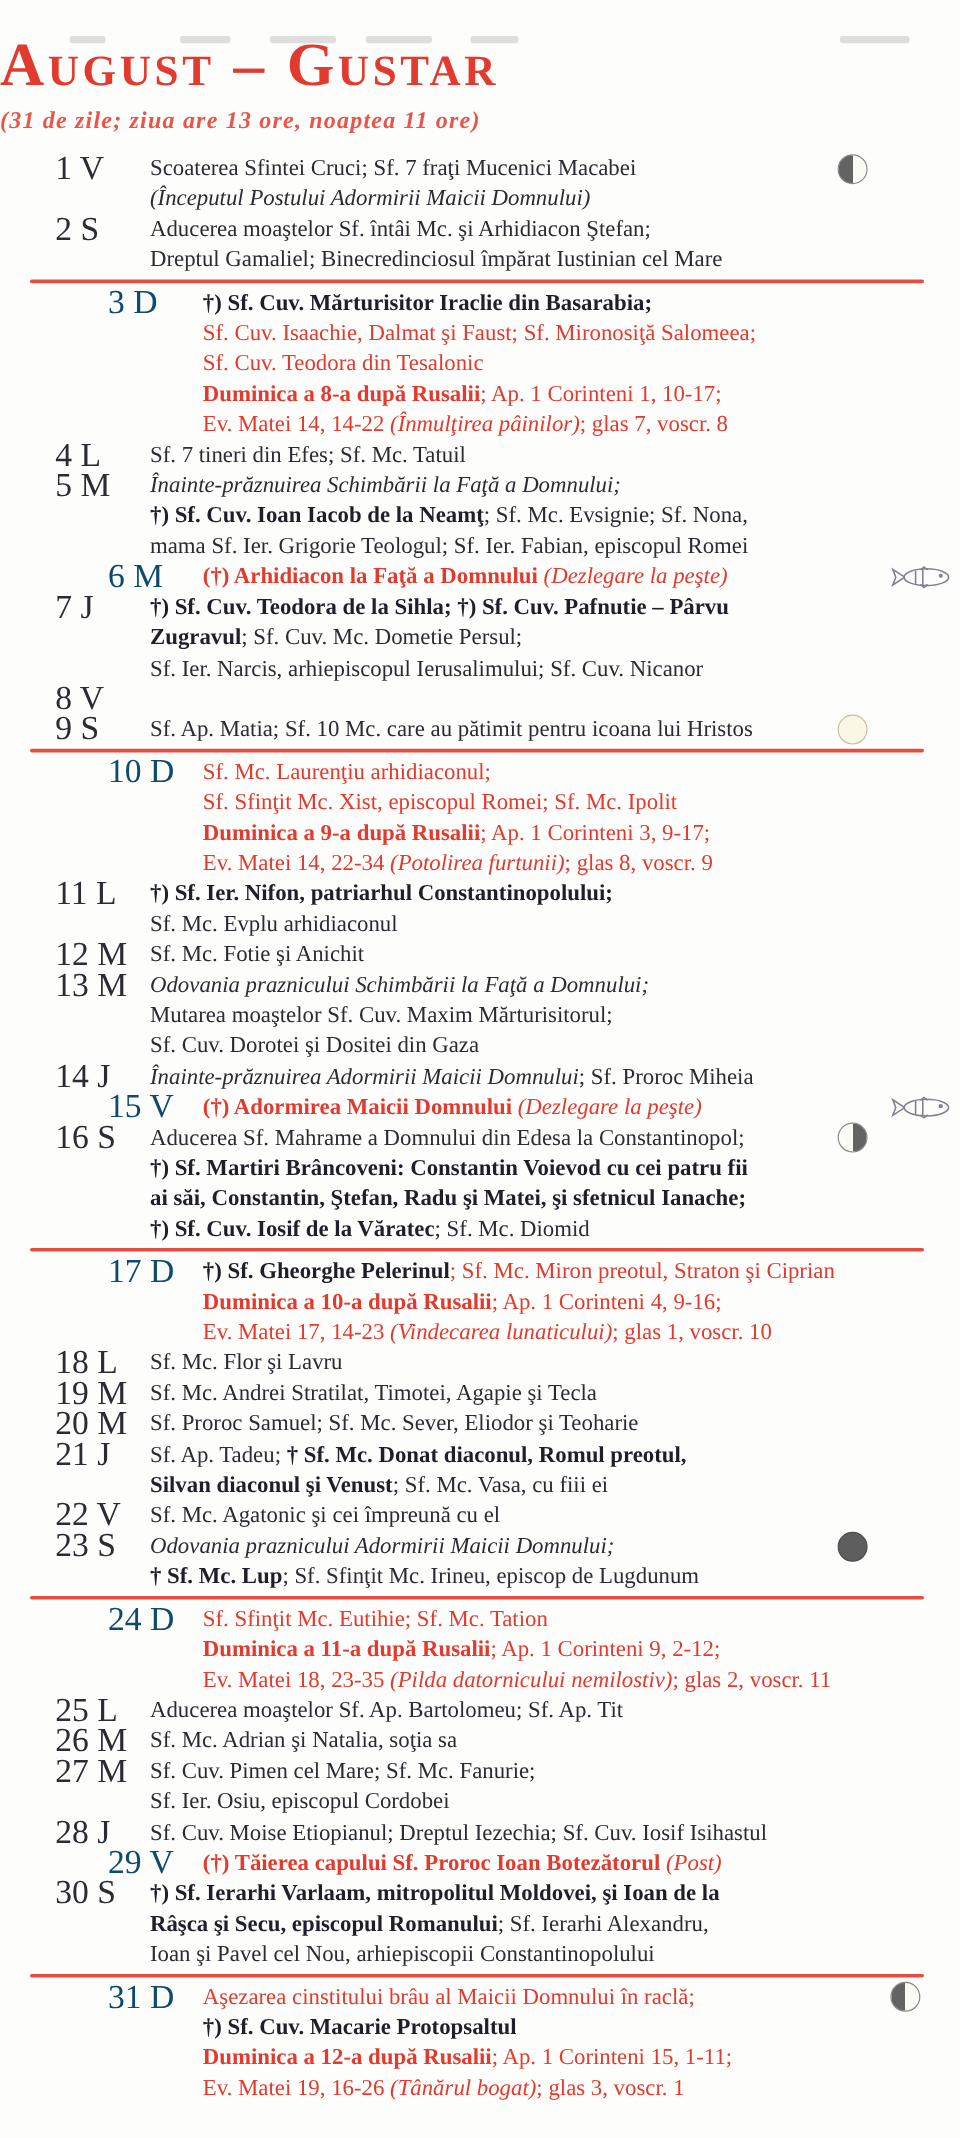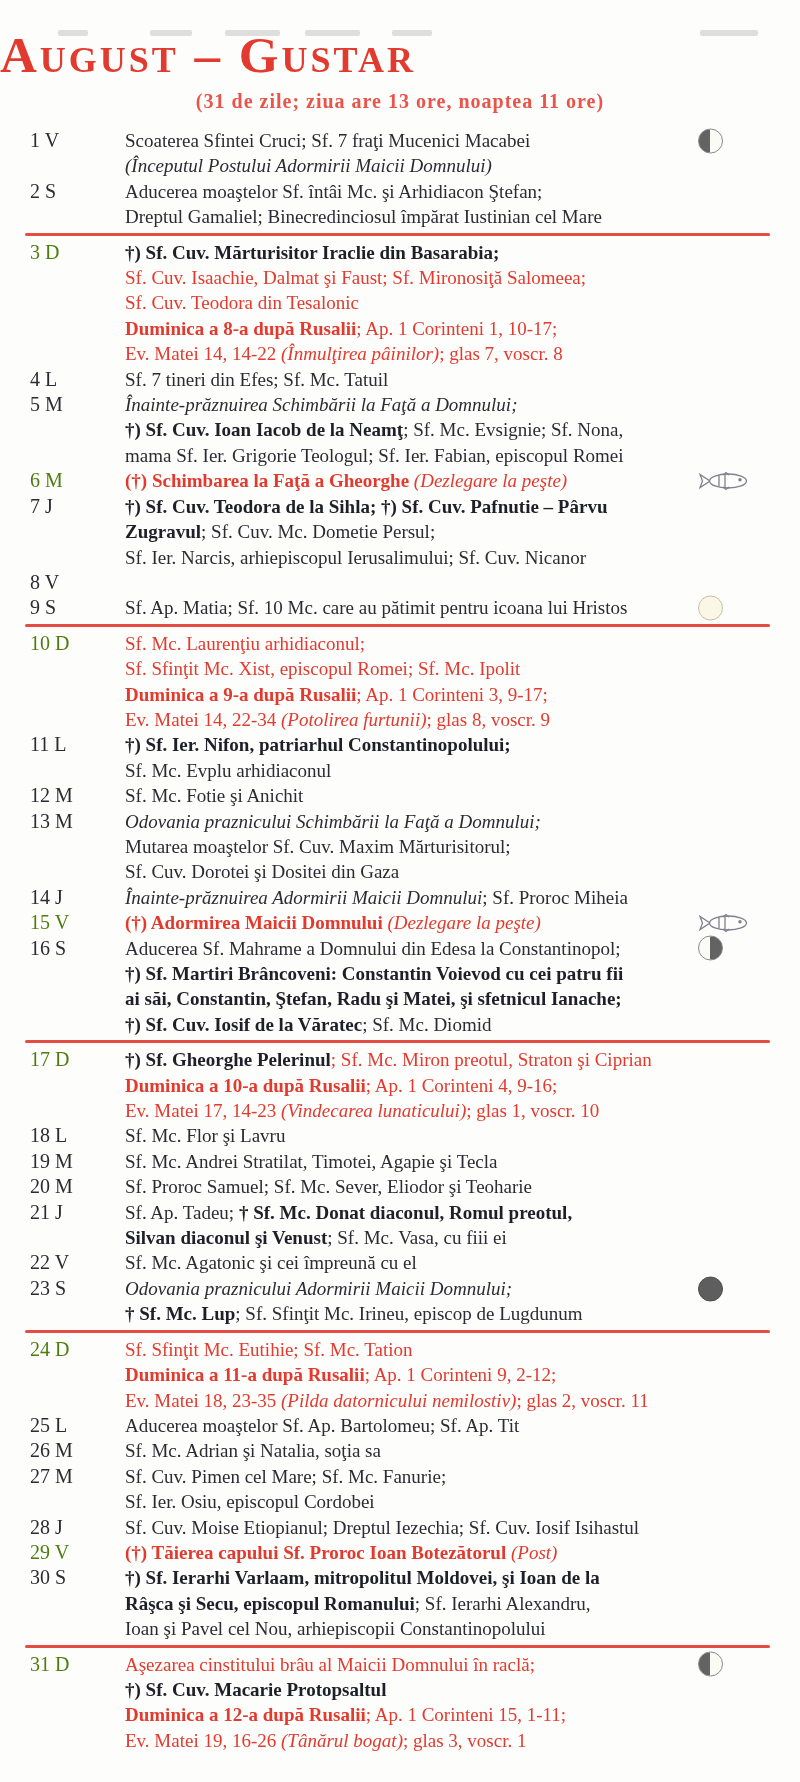--- a/index.html
+++ b/index.html
@@ -20,32 +20,32 @@
   
   .tick{position:absolute;top:0;height:6px;background:#c4c4c4;opacity:.55;border-radius:2px;}
 
   
   .title{
     text-align:left;margin-top:30px;
     font-variant:small-caps;font-weight:bold;font-size:51px;line-height:1;
     color:var(--red);letter-spacing:3px;
   }
   .subtitle{
-    text-align:center;margin-top:9px;
-    color:var(--red-soft);font-weight:bold;font-size:20px;letter-spacing:1px;
+    margin-top:9px;
+    color:var(--red-soft);font-style:italic;font-weight:bold;font-size:20px;letter-spacing:1px;
   }
 
   
   .entries{margin-top:15px;}
   .entry{display:flex;}
   .day{
-    width:125px;box-sizing:border-box;padding-left:30px;flex:none;
-    font-size:20px;line-height:25.4px;color:var(--black);white-space:nowrap;
-  }
-  .day.r{color:#4d7c0f;}
+    width:125px;box-sizing:border-box;padding-left:46px;flex:none;
+    font-size:28px;line-height:25.4px;color:var(--black);white-space:nowrap;
+  }
+  .day.r{color:#0c4a6e;margin-left:44px;}
   .content{width:555px;flex:none;}
   .line{position:relative;font-size:19px;line-height:25.4px;white-space:nowrap;}
   .seg{color:var(--black);}
   .seg.b{font-weight:bold;color:var(--bold-black);}
   .seg.i{font-style:italic;}
   .seg.r{color:var(--red);}
   .seg.r.b{color:var(--red);}
   .sep{
     height:3px;width:745px;margin:3px 0 4px 25px;
     background:var(--red);border-radius:2px;opacity:.9;
@@ -112,21 +112,21 @@
         <div class="day">5 M</div>
         <div class="content">
           <div class="line"><span class="seg i">Înainte-prăznuirea Schimbării la Faţă a Domnului;</span></div>
           <div class="line"><span class="seg b">†) Sf. Cuv. Ioan Iacob de la Neamţ</span><span class="seg">; Sf. Mc. Evsignie; Sf. Nona,</span></div>
           <div class="line"><span class="seg">mama Sf. Ier. Grigorie Teologul; Sf. Ier. Fabian, episcopul Romei</span></div>
         </div>
       </div>
       <div class="entry">
         <div class="day r">6 M</div>
         <div class="content">
-          <div class="line"><span class="seg r b">(†) Schimbarea la Faţă a Gheorghe </span><span class="seg r i">(Dezlegare la peşte)</span><span class="icon fishw">
+          <div class="line"><span class="seg r b">(†) Arhidiacon la Faţă a Domnului </span><span class="seg r i">(Dezlegare la peşte)</span><span class="icon fishw">
   <svg width="52" height="20" viewBox="0 0 52 20" xmlns="http://www.w3.org/2000/svg">
     <g stroke="#80808e" stroke-width="1.3" fill="#fdfdfb">
       <path d="M12 10 L2 3.5 L4.5 10 L2 16.5 Z"></path>
       <ellipse cx="30" cy="10" rx="18.5" ry="7"></ellipse>
       <path d="M25 4 L28 1.5 L31 4" fill="none"></path>
       <path d="M25 16 L28 18.5 L31 16" fill="none"></path>
       <line x1="21" y1="4.5" x2="21" y2="15.5"></line>
       <line x1="27" y1="3.4" x2="27" y2="16.6"></line>
       <circle cx="42" cy="8.8" r="1.7" fill="#80808e" stroke="none"></circle>
     </g>

